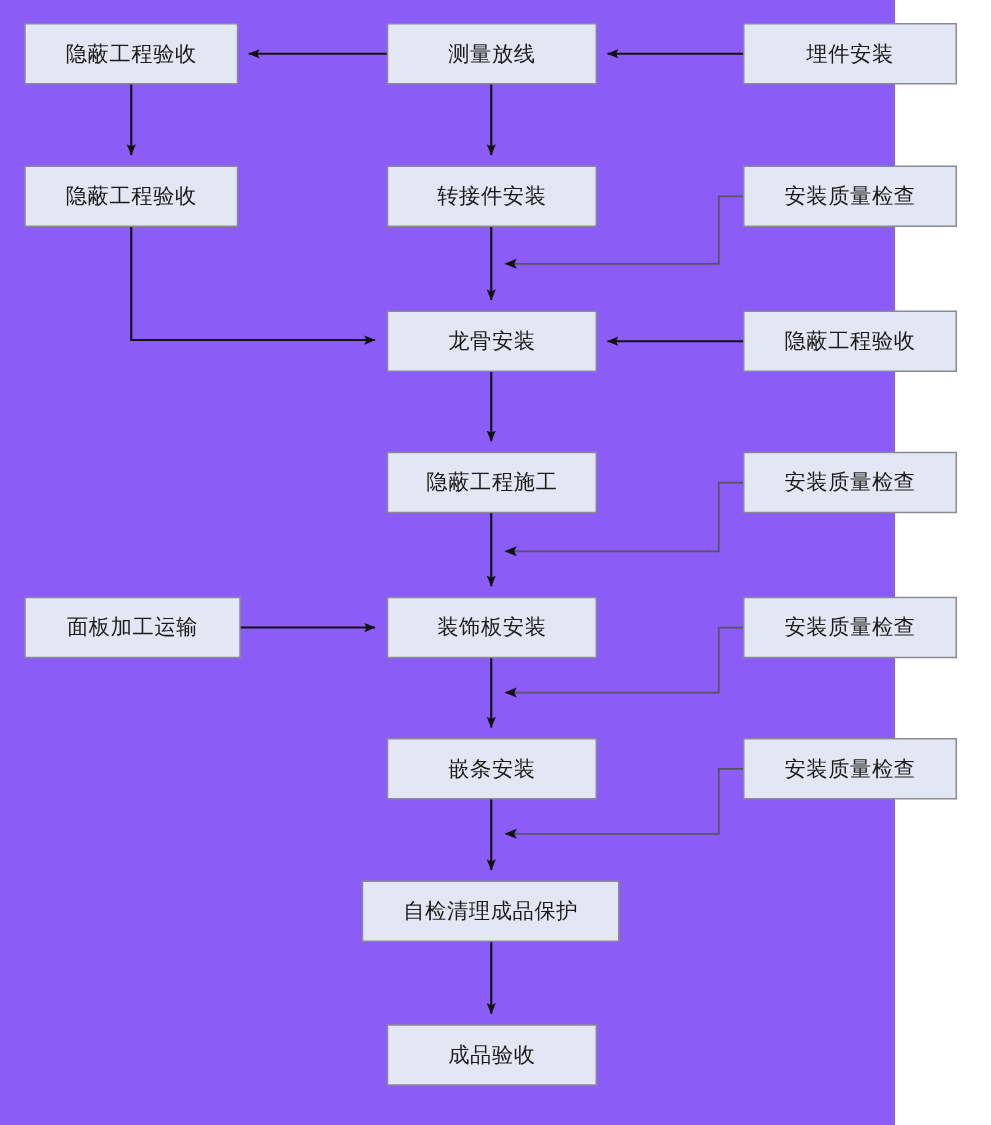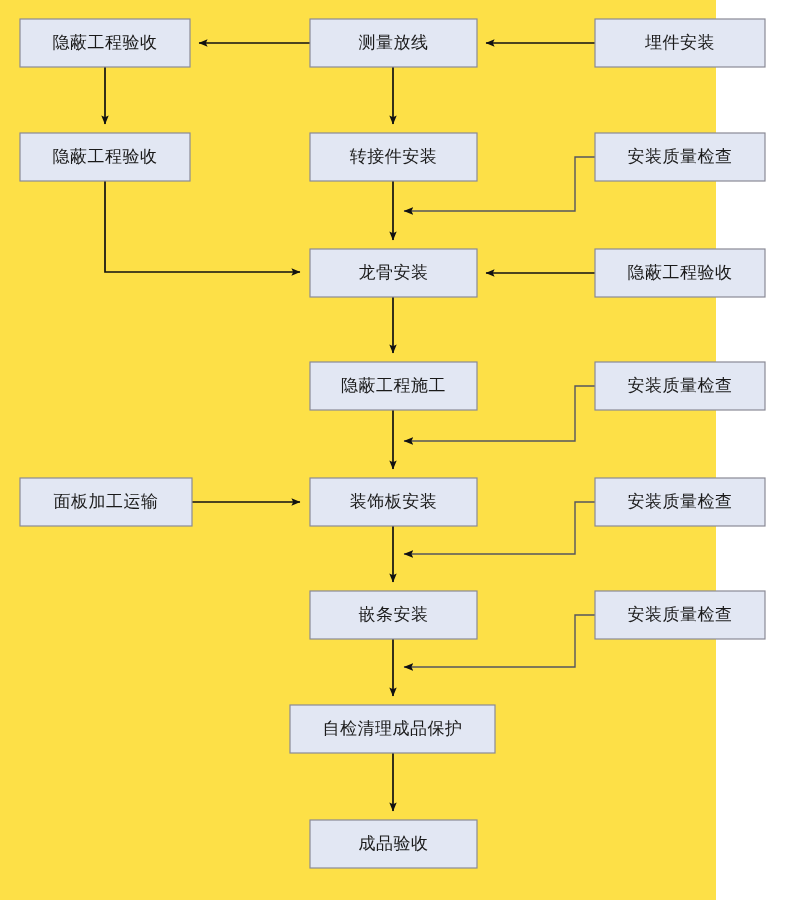--- a/index.html
+++ b/index.html
@@ -10,21 +10,21 @@
   body {
     width: 793px;
     height: 900px;
     font-family: "Liberation Sans", "DejaVu Sans", sans-serif;
     overflow: hidden;
   }
   #flowchart-root {
     position: relative;
     width: 716px;
     height: 900px;
-    background: #fde047;
+    background: #8b5cf6;
   }
   svg#flow-svg {
     position: absolute;
     left: 0;
     top: 0;
     width: 793px;
     height: 900px;
   }
   .node-rect {
     fill: #e2e7f3;

